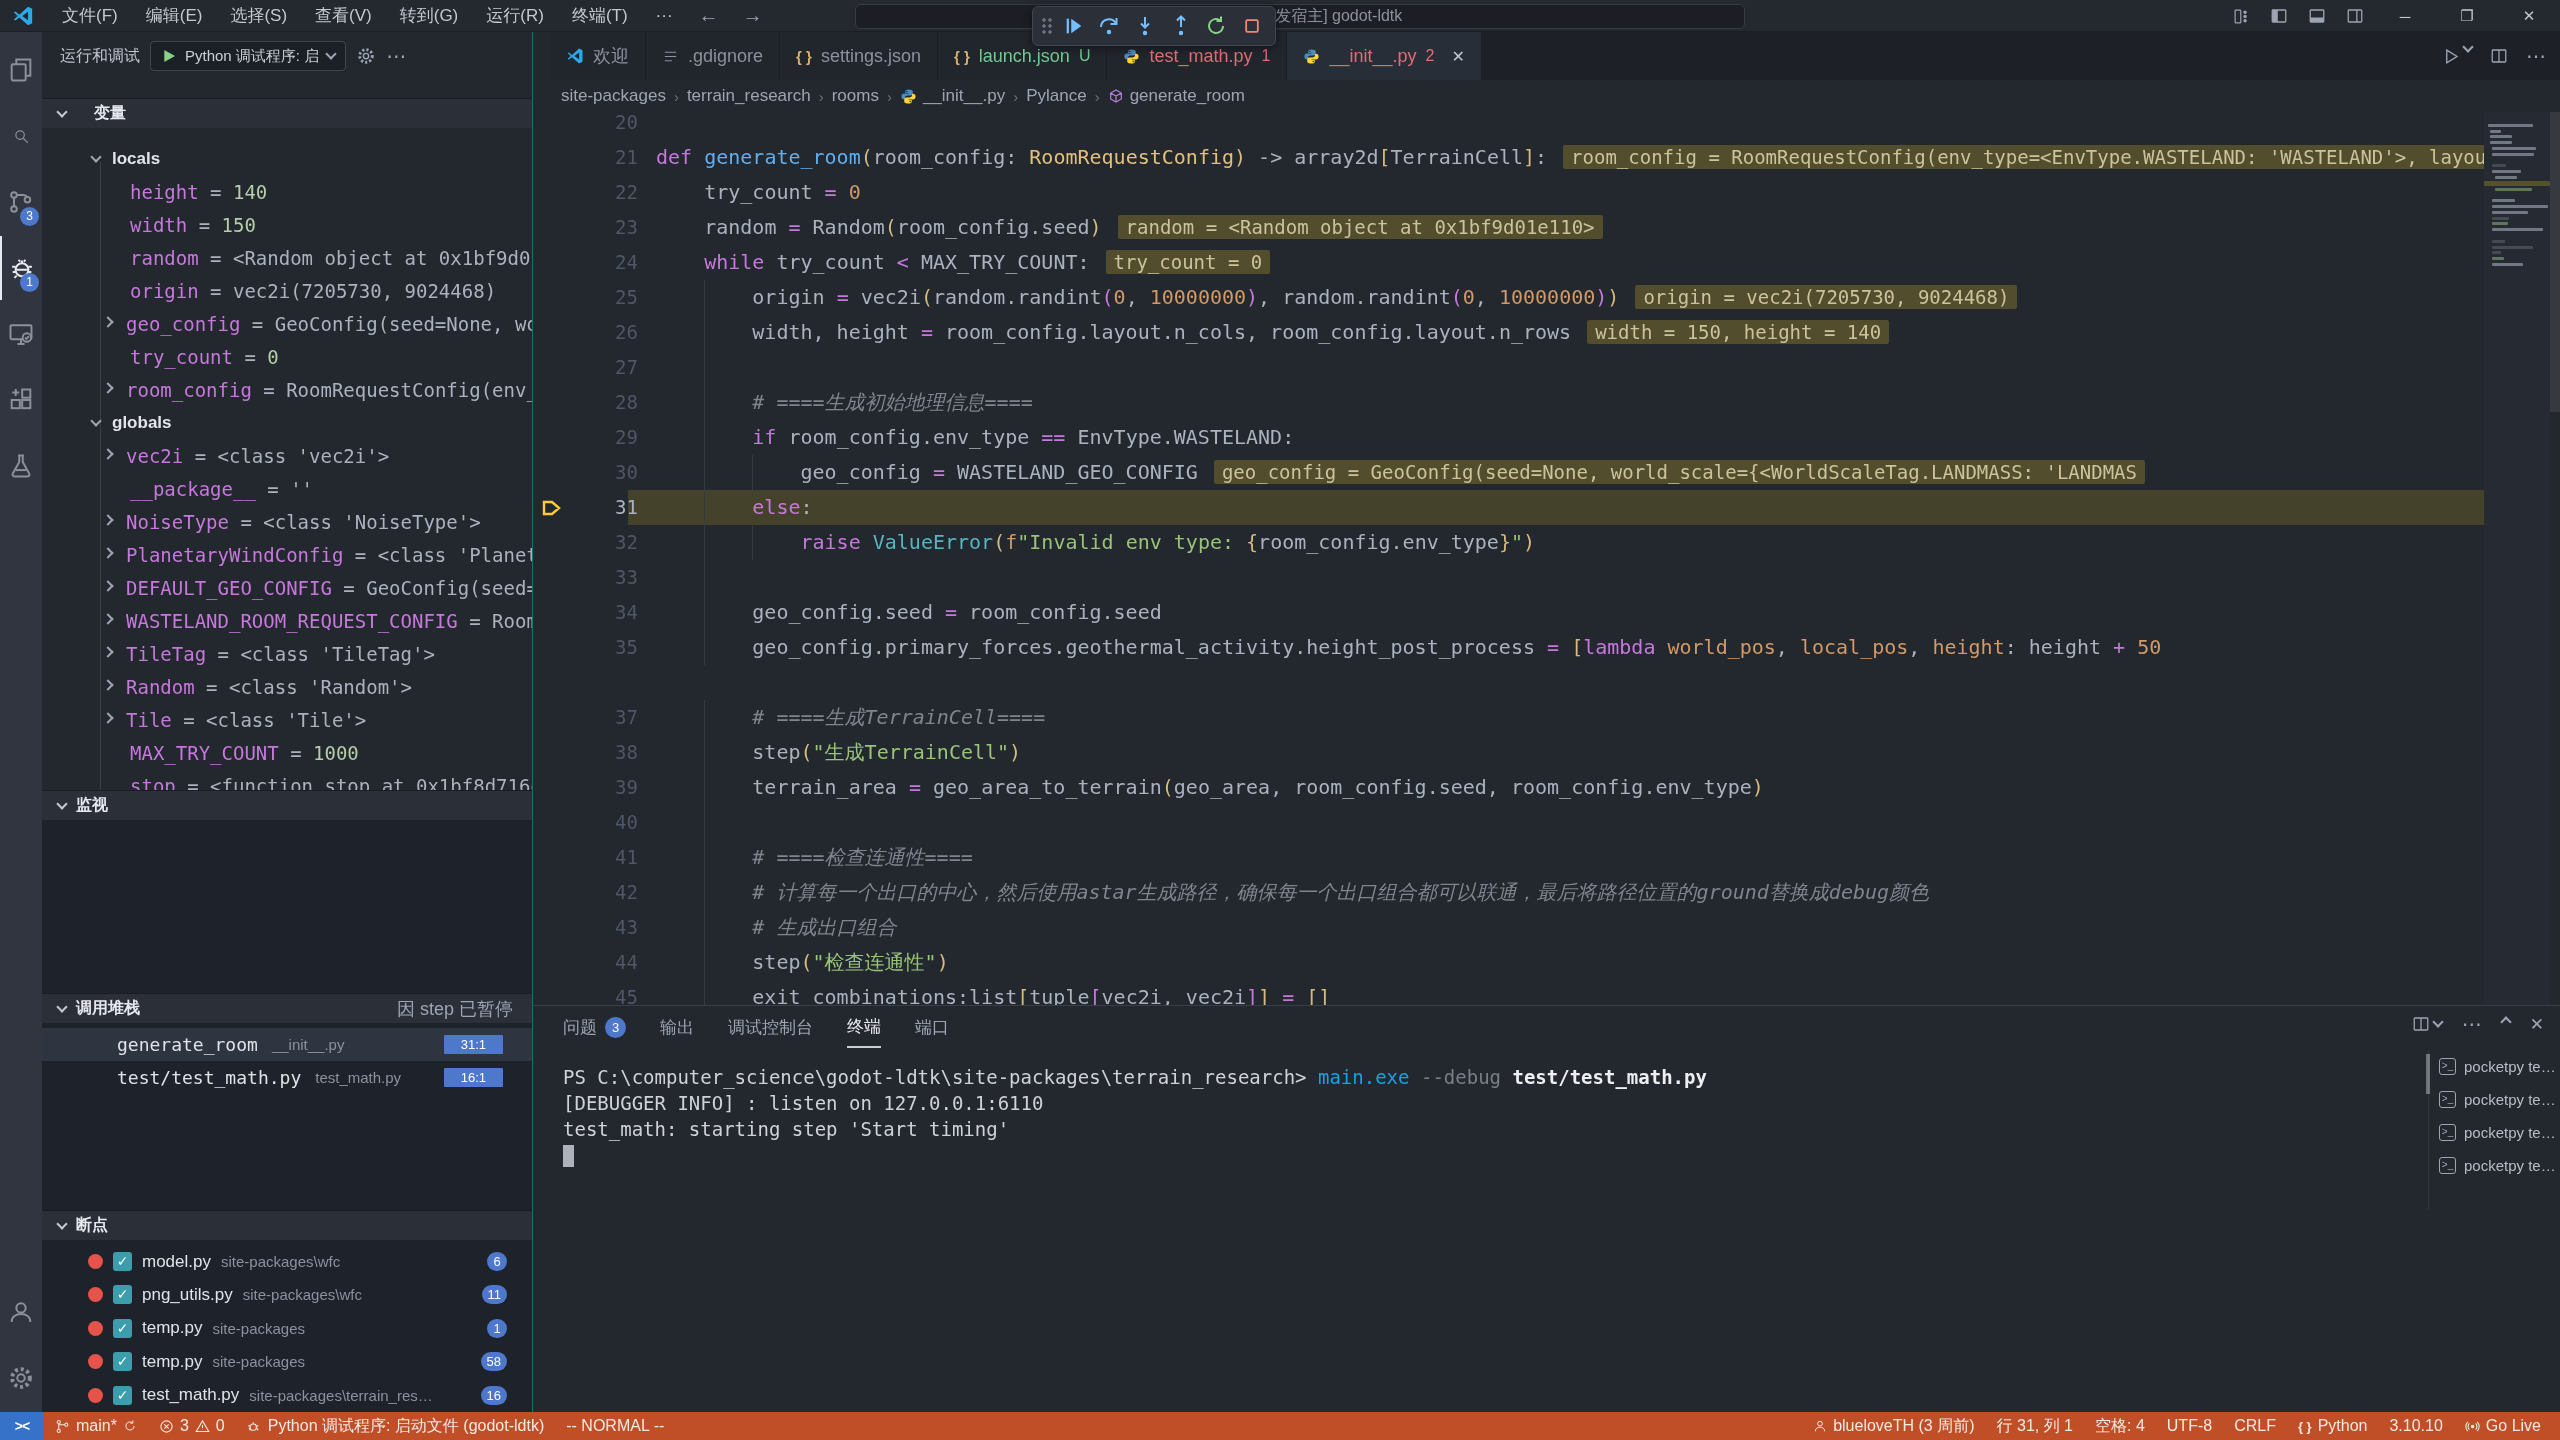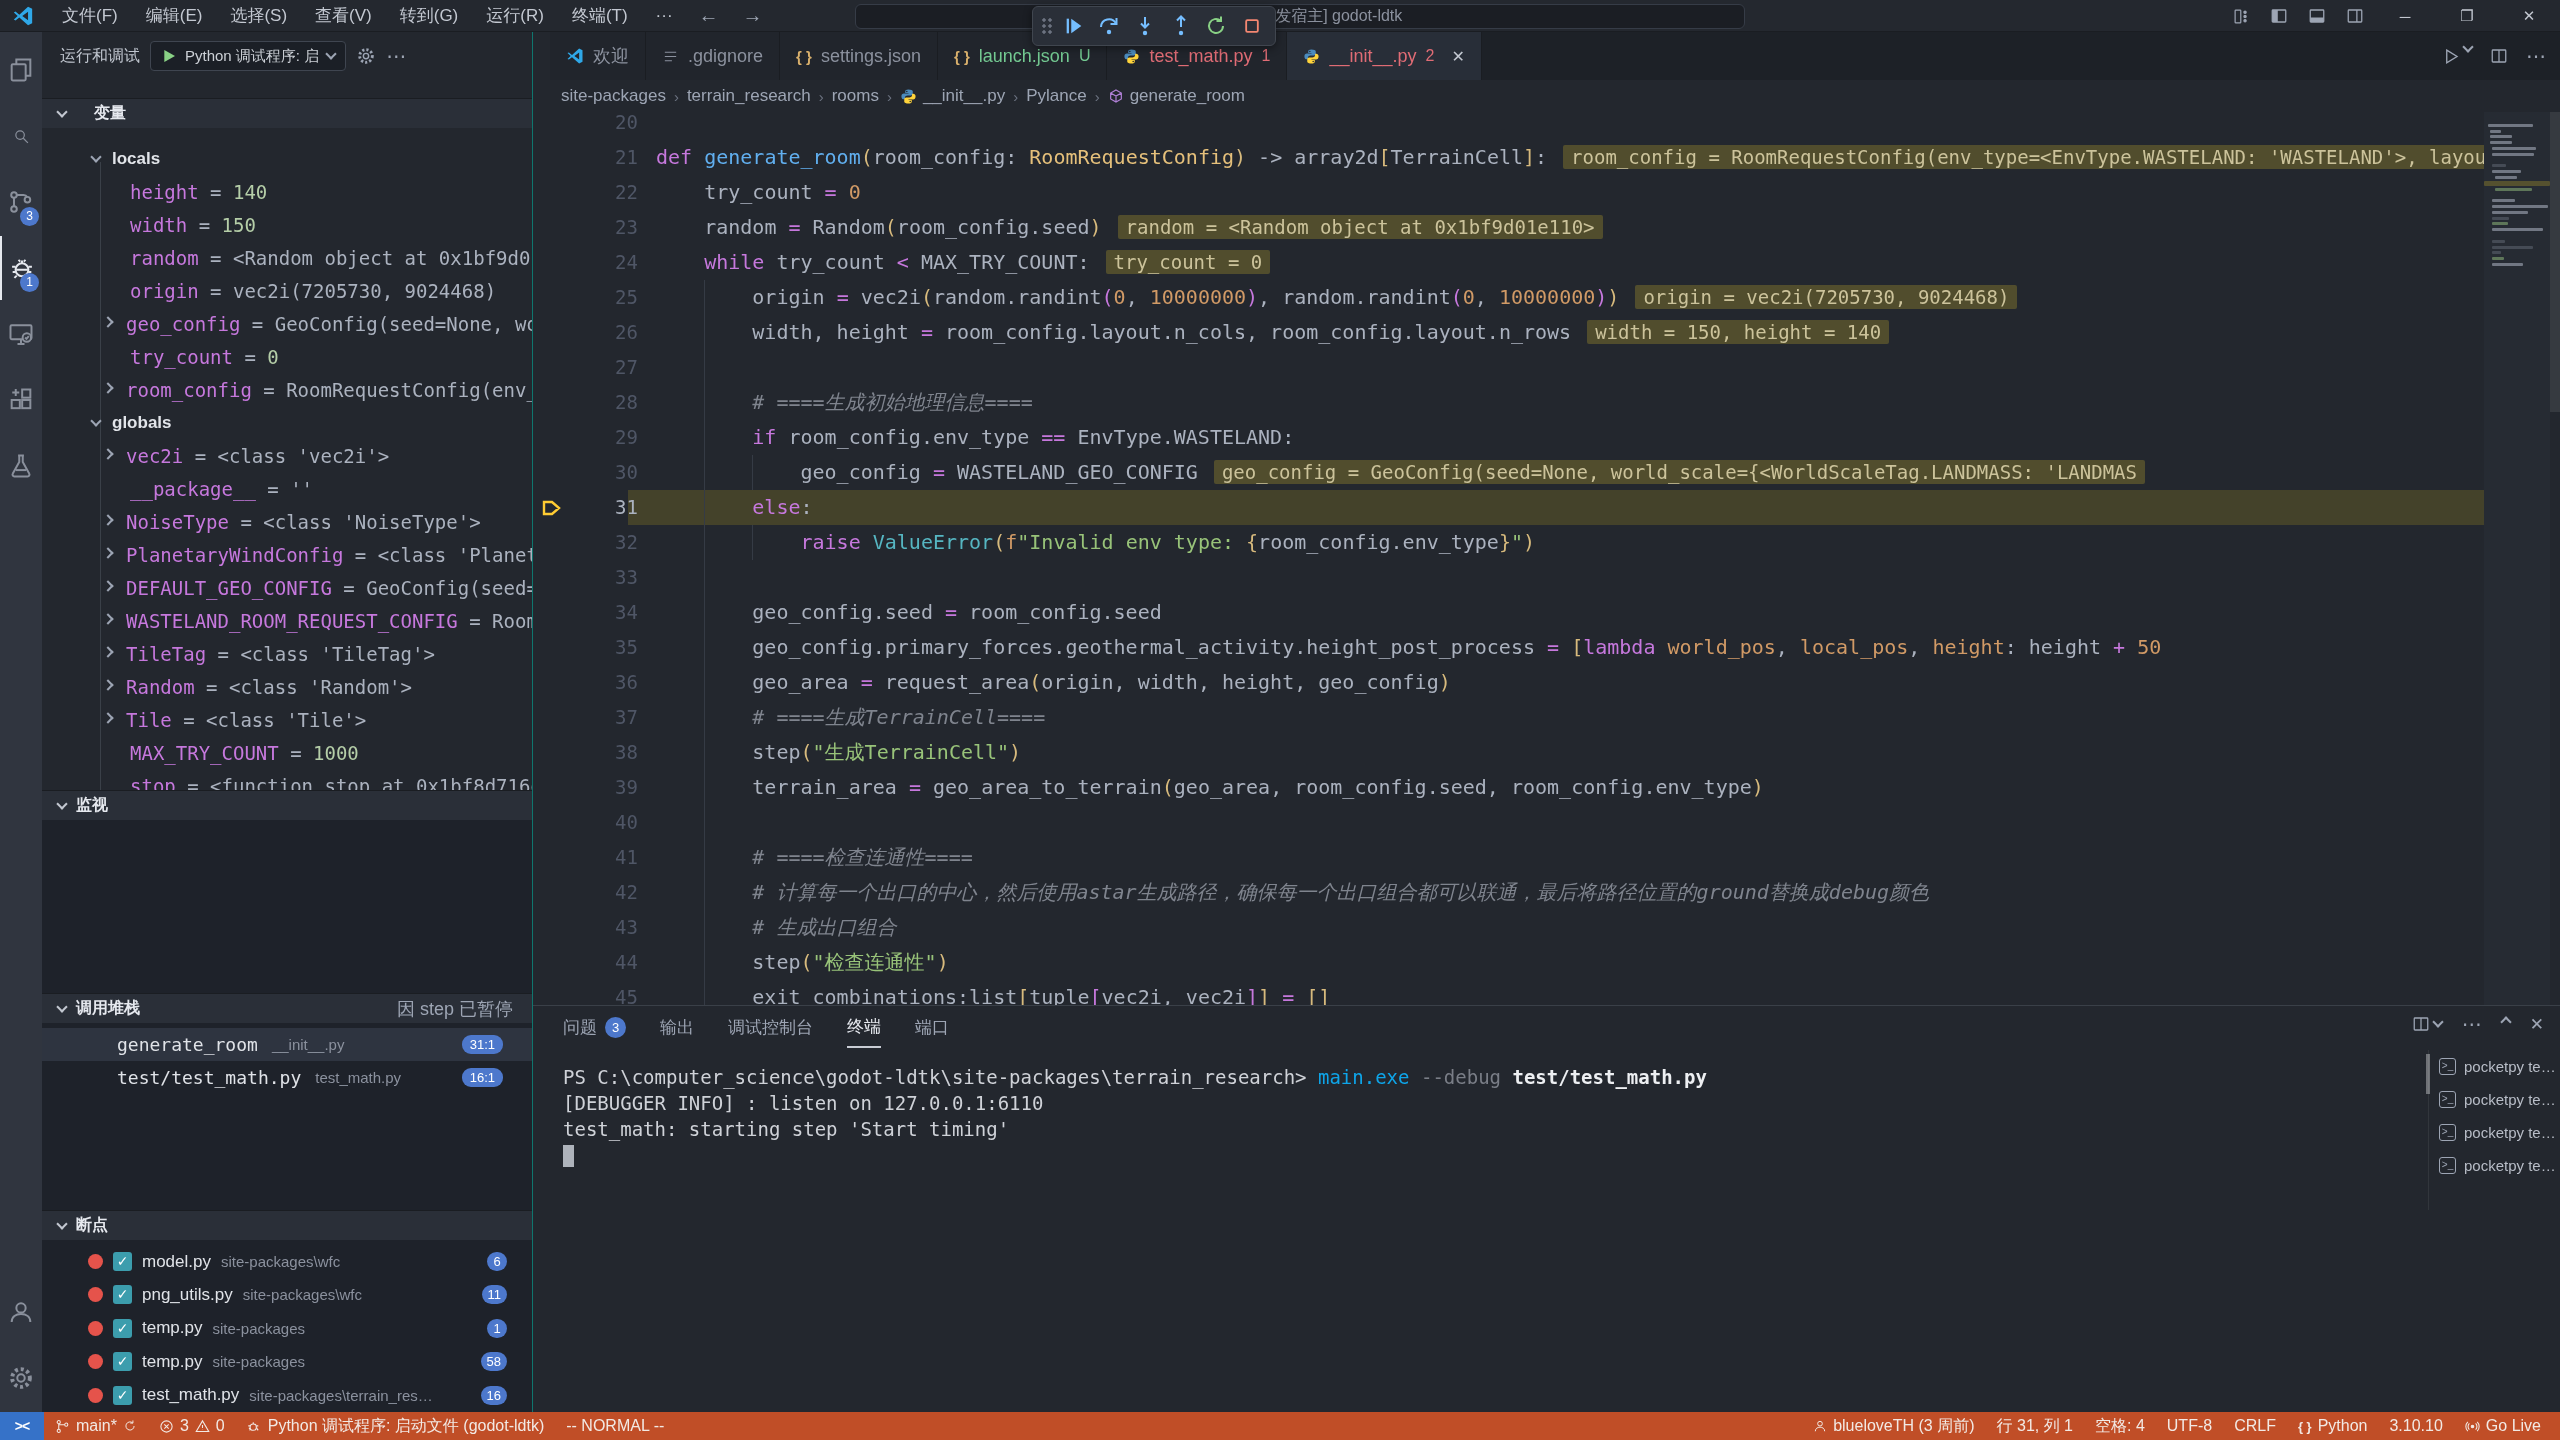--- a/index.html
+++ b/index.html
@@ -42,21 +42,21 @@
   .chev.right{transform:rotate(-45deg);}
   .var-row{position:absolute;left:0;width:491px;height:33px;display:flex;align-items:center;font-family:"DejaVu Sans Mono",monospace;font-size:19px;white-space:pre;overflow:hidden;}
   .var-name{color:#C678DD;}
   .var-eq{color:#ABB2BF;}
   .val-num{color:#B5CEA8;}
   .val-obj{color:#ABB2BF;}
   .group-label{color:#E2E5EA;font-family:"Liberation Sans",sans-serif;font-weight:bold;font-size:17px;}
   #var-guide{position:absolute;left:58px;top:34px;bottom:0;width:1px;background:#3A4048;}
   .frame-row{position:absolute;left:0;width:491px;height:33px;display:flex;align-items:center;font-size:17px;color:#E0E3E8;}
   .frame-file{color:#8B919E;font-size:15px;margin-left:14px;}
-  .pos-badge{position:absolute;right:30px;background:var(--accent);color:#fff;border-radius:9px;font-size:13px;padding:2px 8px;}
+  .pos-badge{position:absolute;right:30px;background:var(--accent);color:#fff;border-radius:1px;font-size:13px;padding:2px 17px;}
   .bp-row{position:absolute;left:0;width:491px;height:33px;display:flex;align-items:center;gap:10px;padding-left:46px;font-size:17px;color:#E0E3E8;}
   .bp-dot{width:15px;height:15px;border-radius:50%;background:#E5534B;flex:none;}
   .cb{width:19px;height:19px;background:#3C9DAD;border-radius:3px;color:#fff;font-size:14px;text-align:center;line-height:19px;flex:none;}
   .bp-path{color:#8B919E;font-size:15px;white-space:nowrap;overflow:hidden;max-width:250px;}
   .bp-badge{position:absolute;right:26px;background:var(--accent);color:#fff;border-radius:10px;min-width:20px;text-align:center;font-size:13px;padding:2px 6px;}
   .cs-status{position:absolute;right:20px;font-weight:normal;font-size:18px;color:#9DA5B4;}
   
   #editor{left:533px;top:32px;width:2027px;height:1380px;background:var(--bg);}
   #tabbar{position:absolute;left:17px;top:0;width:2027px;height:48px;background:var(--bg-dark);display:flex;align-items:center;}
   .tab{height:48px;display:flex;align-items:center;gap:9px;padding:0 16px;background:#21252C;border-right:1px solid #1A1D22;font-size:18px;color:#8B919E;white-space:nowrap;}
@@ -604,25 +604,20 @@
       <div class="line" style="top: 483px;">
         <span class="ln">34</span>
         <span class="guide" style="left: 171px;"></span>
         <span class="codetext"><span class="tk-d">        </span><span class="tk-d">geo_config.seed </span><span class="tk-o">=</span><span class="tk-d"> room_config.seed</span></span>
       </div>
       <div class="line" style="top: 518px;">
         <span class="ln">35</span>
         <span class="guide" style="left: 171px;"></span>
         <span class="codetext"><span class="tk-d">        </span><span class="tk-d">geo_config.primary_forces.geothermal_activity.height_post_process </span><span class="tk-o">=</span><span class="tk-d"> </span><span class="tk-b1">[</span><span class="tk-k">lambda</span><span class="tk-n"> world_pos</span><span class="tk-d">, </span><span class="tk-n">local_pos</span><span class="tk-d">, </span><span class="tk-n">height</span><span class="tk-d">: height </span><span class="tk-o">+</span><span class="tk-d"> </span><span class="tk-n">50</span></span>
       </div>
-      <div class="line" style="top: 553px;">
-        <span class="ln">36</span>
-        <span class="guide" style="left: 171px;"></span>
-        <span class="codetext"><span class="tk-d">        </span><span class="tk-d">geo_area </span><span class="tk-o">=</span><span class="tk-d"> request_area</span><span class="tk-b1">(</span><span class="tk-d">origin, width, height, geo_config</span><span class="tk-b1">)</span></span>
-      </div>
       <div class="line" style="top: 588px;">
         <span class="ln">37</span>
         <span class="guide" style="left: 171px;"></span>
         <span class="codetext"><span class="tk-d">        </span><span class="tk-c"># ====生成TerrainCell====</span></span>
       </div>
       <div class="line" style="top: 623px;">
         <span class="ln">38</span>
         <span class="guide" style="left: 171px;"></span>
         <span class="codetext"><span class="tk-d">        </span><span class="tk-d">step</span><span class="tk-b1">(</span><span class="tk-s">"生成TerrainCell"</span><span class="tk-b1">)</span></span>
       </div>

